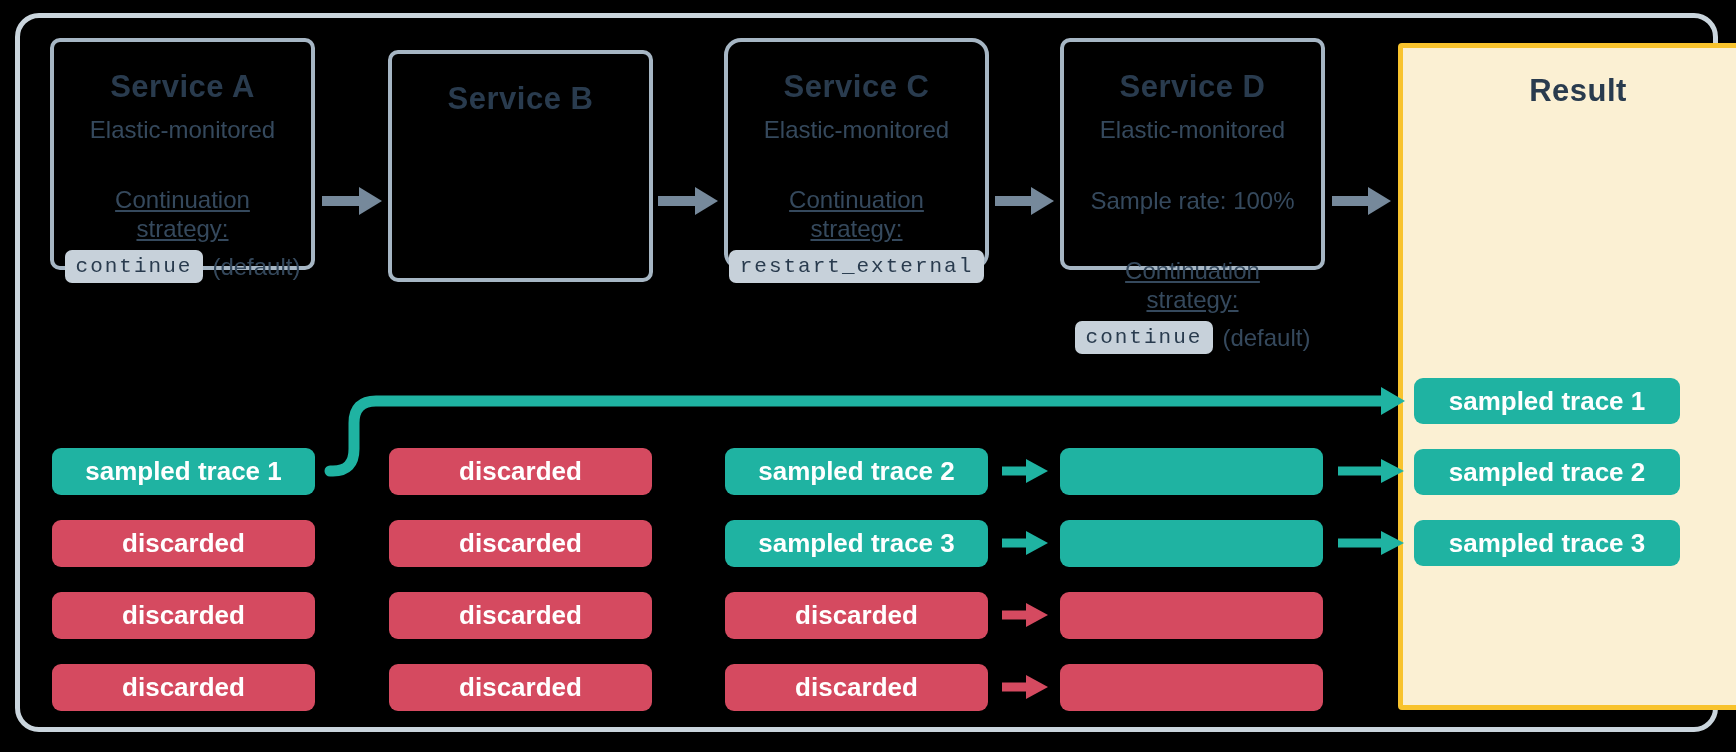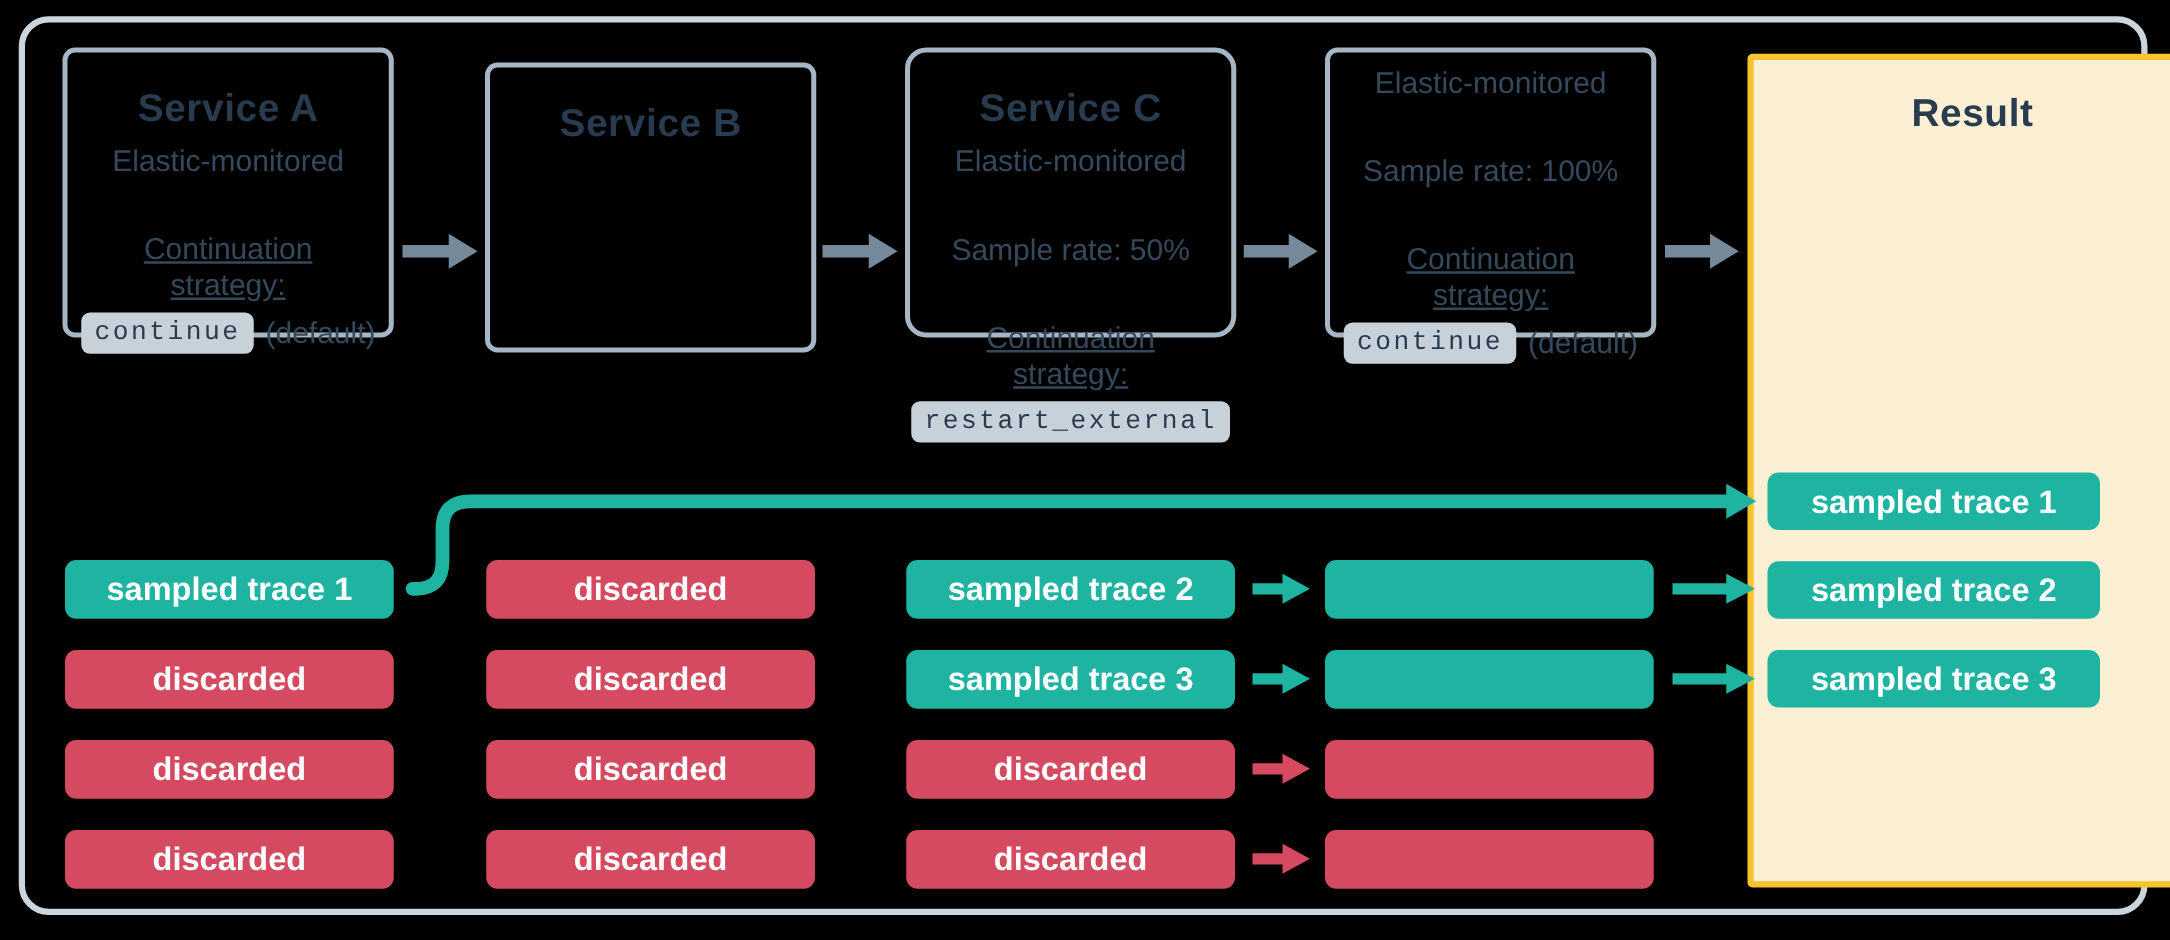--- a/index.html
+++ b/index.html
@@ -166,28 +166,28 @@
     </div>
   </div>
 
   <div class="service-box pos-b">
     <div class="service-title">Service B</div>
   </div>
 
   <div class="service-box pos-c">
     <div class="service-title">Service C</div>
     <div class="service-sub">Elastic-monitored</div>
-    <div class="sample-rate">Sample rate: 50%</div>
     <div class="strategy-label">Continuation strategy:</div>
     <div class="strategy-row">
       <span class="code-chip">restart_external</span>
     </div>
   </div>
 
   <div class="service-box pos-d">
+    <div class="service-title">Service D</div>
     <div class="service-sub">Elastic-monitored</div>
     <div class="sample-rate">Sample rate: 100%</div>
     <div class="strategy-label">Continuation strategy:</div>
     <div class="strategy-row">
       <span class="code-chip">continue</span>
       <span>(default)</span>
     </div>
   </div>
 
   <div class="result-box">

